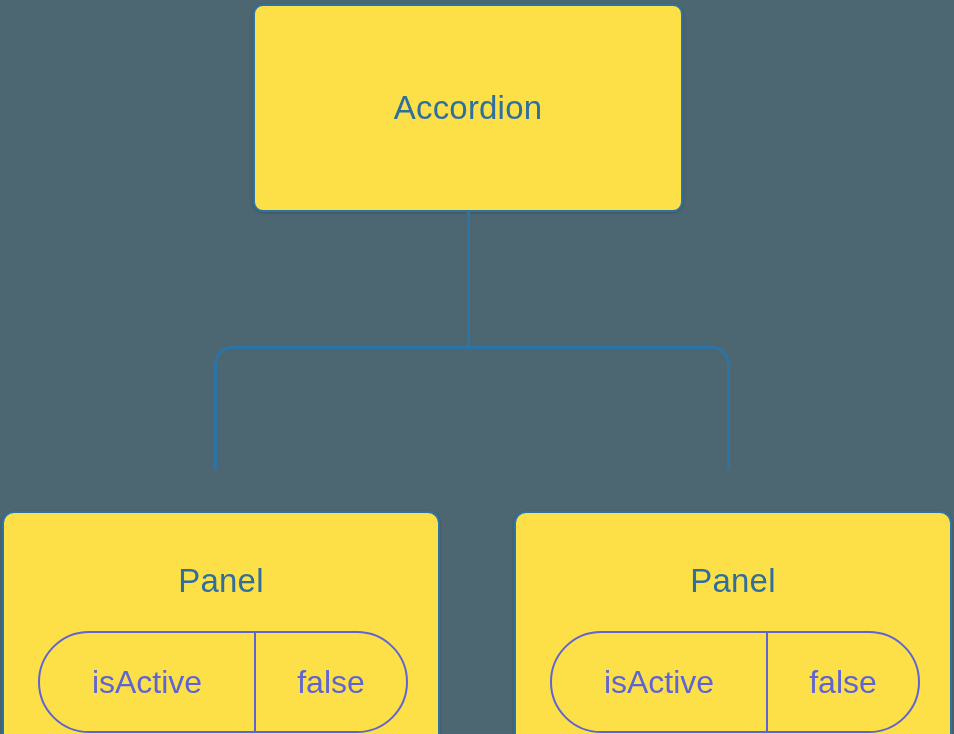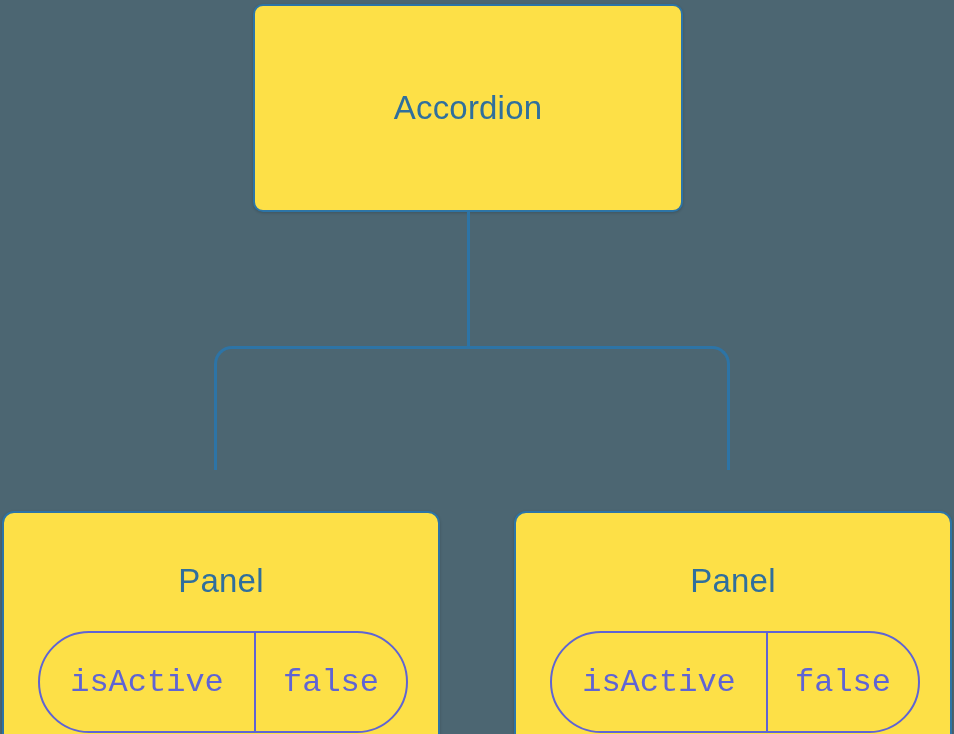--- a/index.html
+++ b/index.html
@@ -88,21 +88,20 @@
     left: 34px;
     top: 118px;
     width: 370px;
     height: 102px;
     box-sizing: border-box;
     border: 2px solid #5f64d4;
     border-radius: 51px;
     display: flex;
     align-items: stretch;
     overflow: hidden;
-    font-family: Liberation Mono, monospace;
   }
   .pill-cell {
     display: flex;
     align-items: center;
     justify-content: center;
     color: #5f64d4;
     font-size: 32px;
     font-weight: 400;
   }
   .pill-key {

